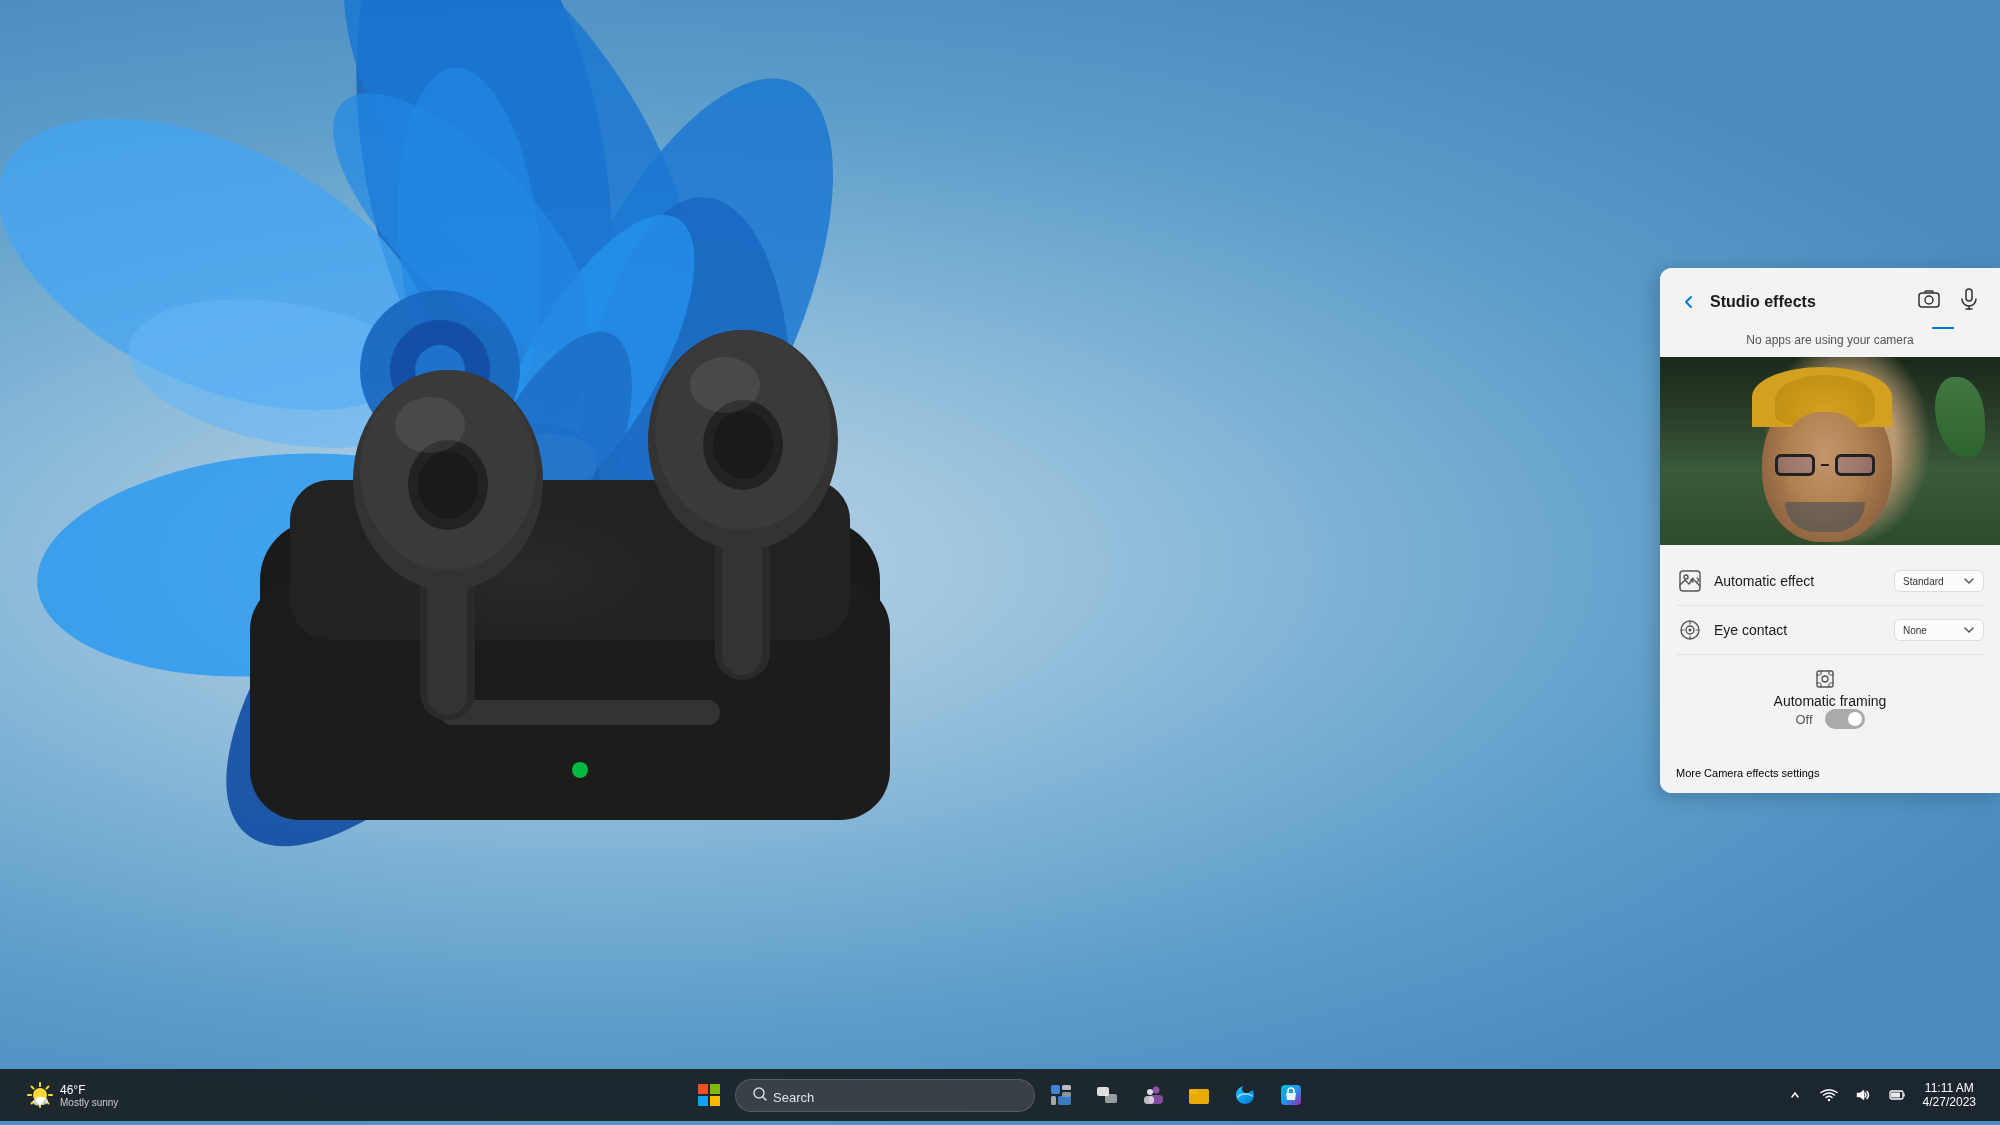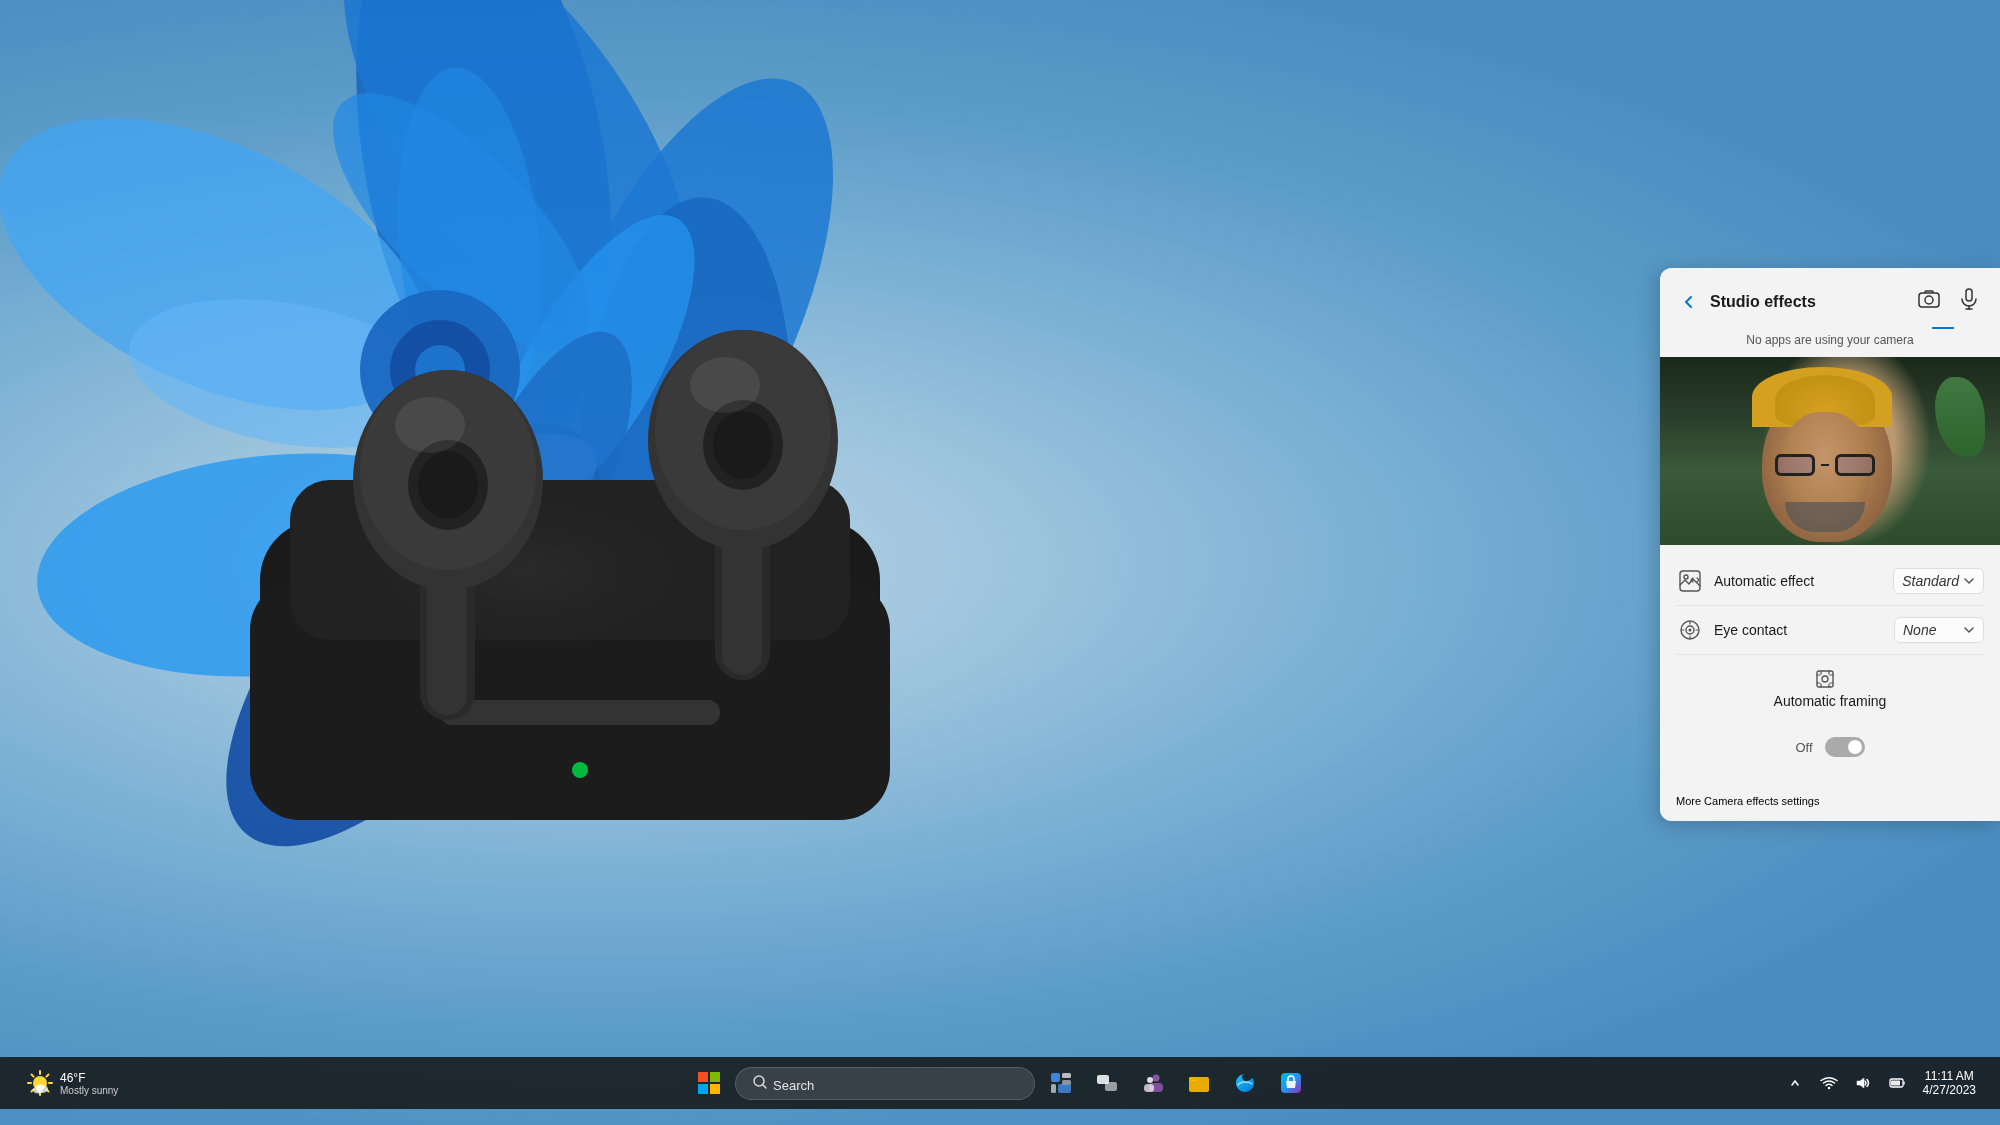--- a/index.html
+++ b/index.html
@@ -120,37 +120,35 @@
     .setting-label {
       flex: 1;
       font-size: 14px;
       color: #1a1a1a;
     }
 
     .setting-dropdown {
       display: flex;
       align-items: center;
       gap: 4px;
-      font-size: 14px;
+      font-size: 10px;
       color: #333;
       background: rgba(255,255,255,0.7);
       border: 1px solid #ddd;
       border-radius: 6px;
       padding: 4px 8px;
       cursor: pointer;
       min-width: 90px;
       justify-content: space-between;
-      font-style: italic;
     }
 
     .toggle-container {
       display: flex;
       align-items: center;
       gap: 12px;
-      margin-top: 28px;
     }
 
     .toggle-label {
       font-size: 13px;
       color: #555;
     }
 
     .toggle-switch {
       width: 40px;
       height: 20px;
@@ -180,21 +178,21 @@
       font-size: 11px;
       color: #000000;
       text-decoration: none;
       cursor: pointer;
       text-align: center;
     }
 
     
     #taskbar {
       position: absolute;
-      bottom: 16px;
+      bottom: 4px;
       left: 0;
       width: 100%;
       height: 52px;
       background: rgba(20, 20, 20, 0.85);
       backdrop-filter: blur(20px);
       display: flex;
       align-items: center;
       justify-content: space-between;
       padding: 16px 16px;
       margin-top: 20px;

